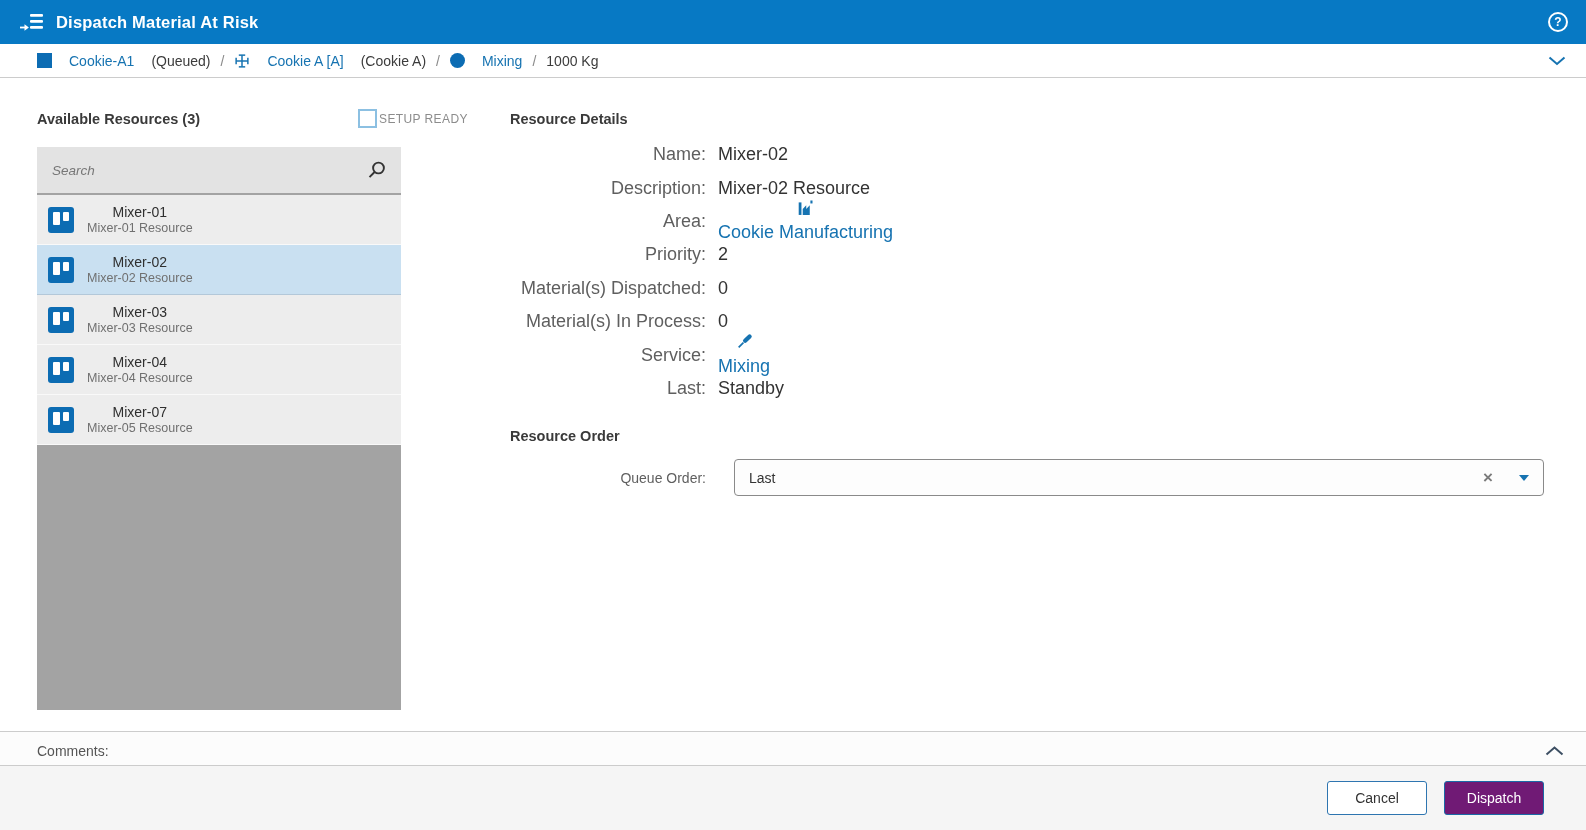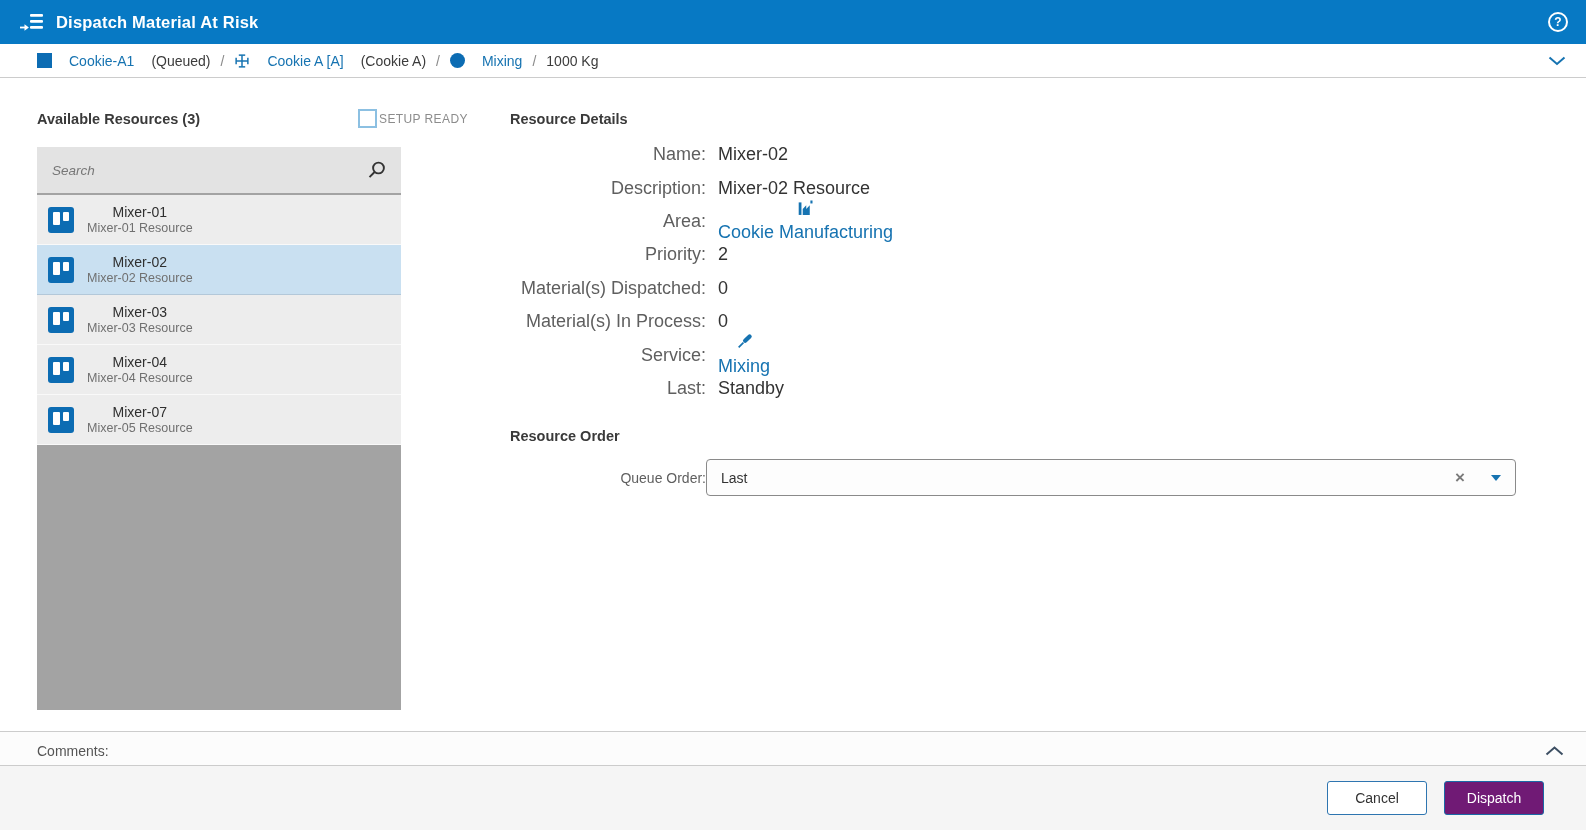--- a/index.html
+++ b/index.html
@@ -53,21 +53,21 @@
   .dt-title { position:absolute; left:510px; top:111px; font-size:14.5px; font-weight:700; color:#3a3a3a; }
   .fields { position:absolute; left:510px; top:138px; width:1020px; }
   .f-row { display:flex; align-items:center; height:33.4px; font-size:18px; }
   .f-label { width:196px; text-align:right; color:#5f5f5f; flex:0 0 auto; }
   .f-val { margin-left:12px; color:#333; display:flex; align-items:center; gap:6px; }
   .f-link { color:#1673b1; cursor:pointer; display:flex; align-items:center; gap:6px;flex-direction:column; }
 
   .ro-title { position:absolute; left:510px; top:428px; font-size:14.5px; font-weight:700; color:#3a3a3a; }
   .queue-row { position:absolute; left:510px; top:459px; display:flex; align-items:center; }
   .queue-label { width:196px; text-align:right; color:#5f5f5f; font-size:14px; }
-  .dropdown { margin-left:0; width:810px; height:37px; background:#fdfdfd; border:1px solid #8a8a8a;
+  .dropdown { margin-left:28px; width:810px; height:37px; background:#fdfdfd; border:1px solid #8a8a8a;
               border-radius:4px; display:flex; align-items:center; padding:0 14px; cursor:pointer; }
   .dd-value { font-size:14px; color:#333; flex:1; }
   .dd-clear { color:#7a7a7a; font-size:17px; font-weight:700; margin-right:26px; cursor:pointer; }
   .dd-caret { width:0; height:0; border-left:5.5px solid transparent; border-right:5.5px solid transparent;
               border-top:6.5px solid #1673b1; cursor:pointer; }
 
   
   .comments { position:absolute; left:0; right:0; top:731px; height:35px; background:#fcfcfc;
               border-top:1px solid #ccc; border-bottom:1px solid #ccc; display:flex; align-items:center;
               padding:5px 22px 0 37px; }

